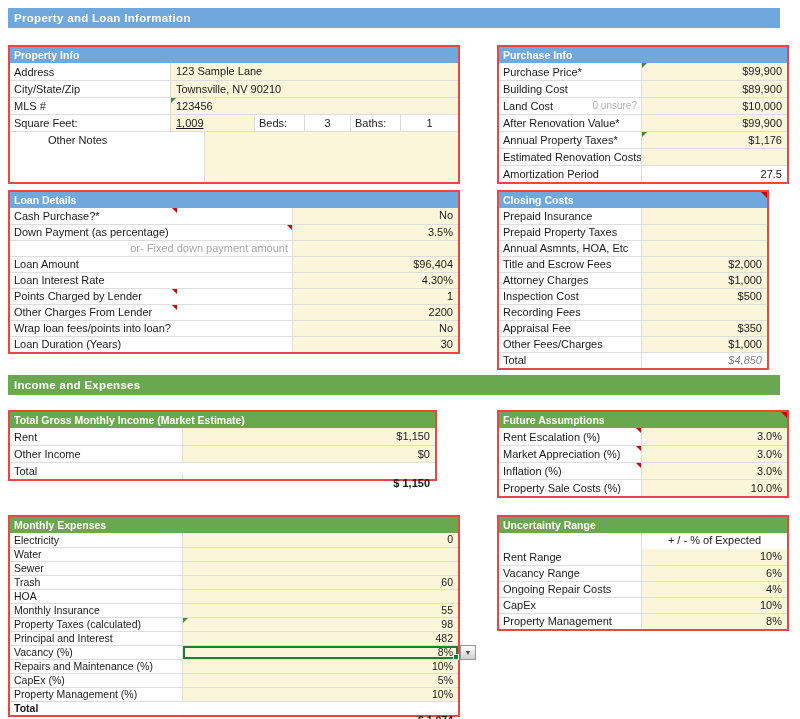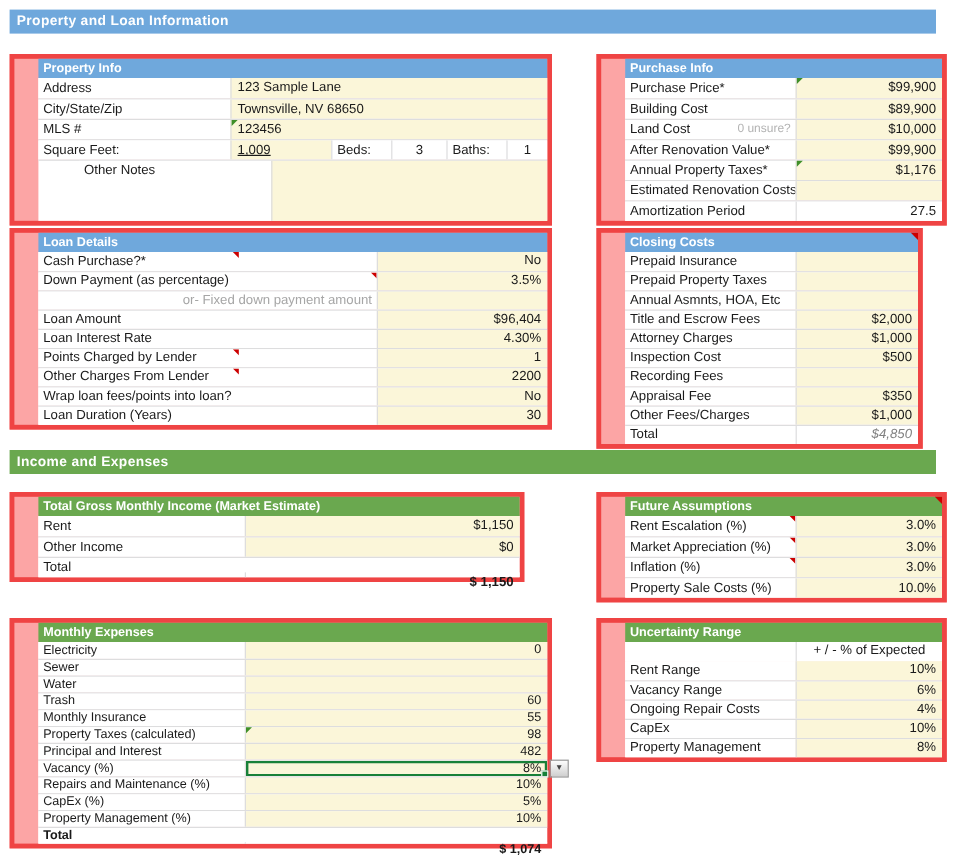--- a/index.html
+++ b/index.html
@@ -15,21 +15,21 @@
   
   .main-bar {
     height: 20px; line-height: 20px; padding-left: 6px;
     color: #fff; font-weight: bold; font-size: 11.5px;
     letter-spacing: .3px;
   }
   .bg-blue  { background: var(--blue,  #6fa8dc); }
   .bg-green { background: var(--green, #6aa84f); }
 
   
-  .section { border: 4px solid #ef4444; background: #fca5a5; font-size: 11px; padding-left: 20px; }
+  .section { border: 2px solid #ef4444; background: #eab308; font-size: 11px; }
   .sec-h {
     height: 16px; line-height: 16px; padding-left: 4px;
     color: #fff; font-weight: bold; font-size: 10.5px; position: relative;
   }
   .hmark {
     position: absolute; top: 0; right: 0; width: 0; height: 0;
     border-top: 6px solid var(--red, #cc0000); border-left: 6px solid transparent;
   }
 
   
@@ -100,21 +100,21 @@
 <div class="abs main-bar bg-blue" style="left:8px; top:8px; width:772px;">Property and Loan  Information</div>
 
 <div class="abs section prop rh17" style="left:8px; top:45px; width:452px;">
   <div class="sec-h bg-blue">Property Info</div>
   <div class="row">
     <div class="cell lbl">Address</div>
     <div class="cell val left">123 Sample Lane</div>
   </div>
   <div class="row">
     <div class="cell lbl">City/State/Zip</div>
-    <div class="cell val left">Townsville, NV 68650</div>
+    <div class="cell val left">Townsville, NV 90210</div>
   </div>
   <div class="row">
     <div class="cell lbl">MLS #</div>
     <div class="cell val left">
       <span class="gmark"></span>
       <span>123456</span>
     </div>
   </div>
   <div class="row">
     <div class="cell lbl">Square Feet:</div>
@@ -428,39 +428,45 @@
 
       <div class="row">
         <div class="cell lbl">
           <span>Electricity</span>
         </div>
         <div class="cell val">0</div>
       </div>
 
       <div class="row">
         <div class="cell lbl">
+          <span>Water</span>
+        </div>
+        <div class="cell val"></div>
+      </div>
+
+      <div class="row">
+        <div class="cell lbl">
           <span>Sewer</span>
         </div>
         <div class="cell val"></div>
       </div>
 
       <div class="row">
         <div class="cell lbl">
-          <span>Water</span>
-        </div>
-        <div class="cell val"></div>
-      </div>
-
-      <div class="row">
-        <div class="cell lbl">
           <span>Trash</span>
         </div>
         <div class="cell val">60</div>
       </div>
 
+      <div class="row">
+        <div class="cell lbl">
+          <span>HOA</span>
+        </div>
+        <div class="cell val"></div>
+      </div>
 
       <div class="row">
         <div class="cell lbl">
           <span>Monthly Insurance</span>
         </div>
         <div class="cell val">55</div>
       </div>
 
       <div class="row mark-val-green">
         <div class="cell lbl">

